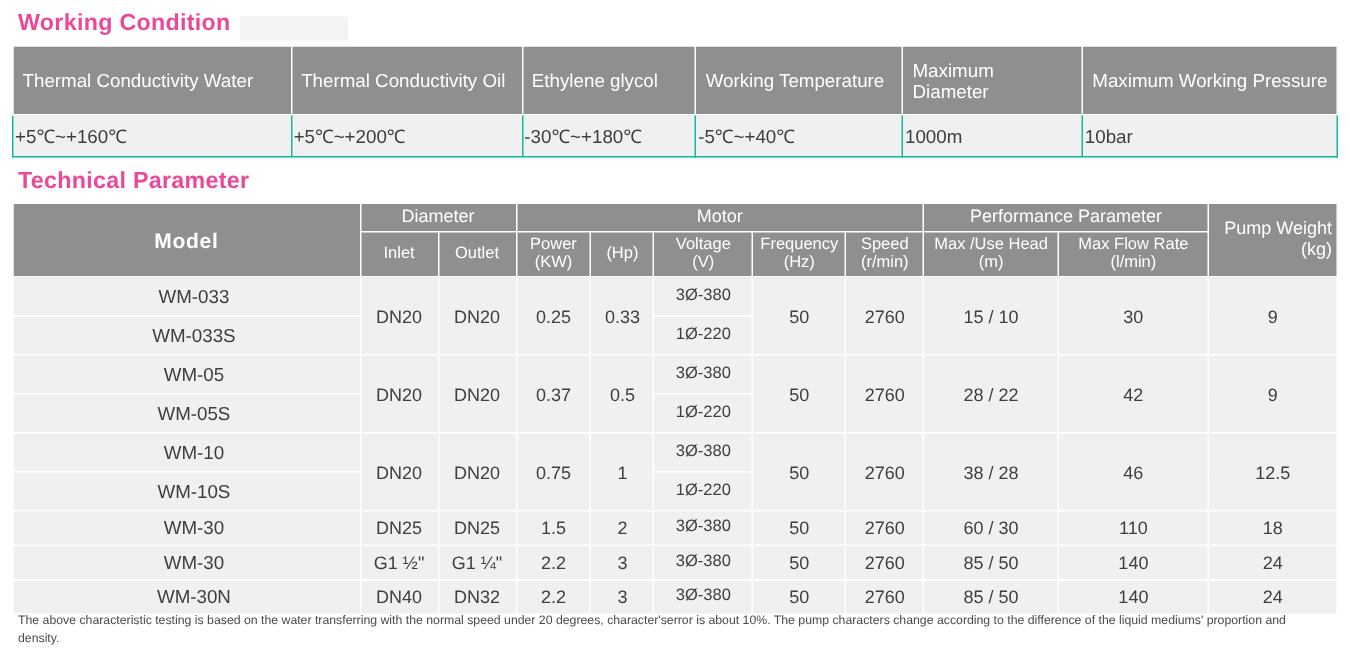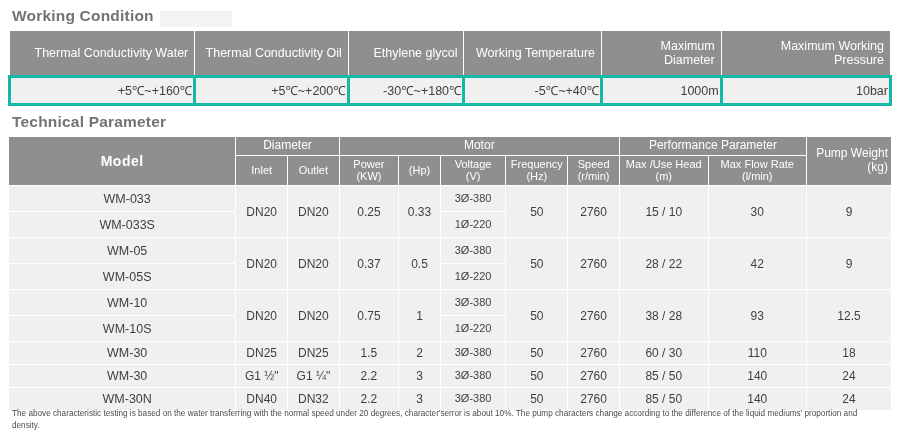--- a/index.html
+++ b/index.html
@@ -14,48 +14,48 @@
   .page {
     position: relative;
     width: 900px; height: 445px;
     padding: 0 8px;
   }
 
   
   .section-title {
     font-size: 15.5px;
     font-weight: bold;
-    color: #737373;
+    color: #ec4899;
     letter-spacing: .2px;
     margin: 7px 0 5px 4px;
   }
   .section-title.second { }
 
   
   table { border-collapse: collapse; width: 884px; }
 
   .wc-table td {
     border: 1px solid #ffffff;
-    text-align: right;
+    text-align: left;
     vertical-align: middle;
   }
   .wc-head td {
     background: #8f8f8f;
     color: #ffffff;
     font-size: 12.5px;
     height: 46px;
     padding: 0 6px;
     font-weight: normal;
   }
   .wc-body td {
     background: #f0f0f0;
     color: #3f3f3f;
     font-size: 12.5px;
     height: 28px;
-    border: 3px solid #14b8a6;
+    border: 1px solid #14b8a6;
   }
 
   
   .tp-table { width: 884px; }
   .tp-table td, .tp-table th {
     border: 1px solid #ffffff;
     text-align: center;
     vertical-align: middle;
     font-weight: normal;
   }
@@ -155,21 +155,21 @@
         <td class="group" colspan="5" style="width:272px">Motor</td>
         <td class="group" colspan="2" style="width:190px">Performance Parameter</td>
         <td class="tall" rowspan="2" style="width:86px">
           <span>Pump Weight</span><br>
           <span>(kg)</span>
         </td>
       </tr>
       <tr>
         <td style="width:52px">Inlet</td>
         <td style="width:52px">Outlet</td>
-        <td style="width:60px">
+        <td style="width:50px">
           <span>Power</span><br>
           <span>(KW)</span>
         </td>
         <td style="width:42px">(Hp)</td>
         <td style="width:66px">
           <span>Voltage</span><br>
           <span>(V)</span>
         </td>
         <td style="width:62px">
           <span>Frequency</span><br>
@@ -230,21 +230,21 @@
       <tr class="spaced">
         <td class="model">WM-10</td>
         <td rowspan="2">DN20</td>
         <td rowspan="2">DN20</td>
         <td rowspan="2">0.75</td>
         <td rowspan="2">1</td>
         <td class="volt">3Ø-380</td>
         <td rowspan="2">50</td>
         <td rowspan="2">2760</td>
         <td rowspan="2">38 / 28</td>
-        <td rowspan="2">93</td>
+        <td rowspan="2">46</td>
         <td rowspan="2">12.5</td>
       </tr>
       <tr class="spaced">
         <td class="model">WM-10S</td>
         <td class="volt">1Ø-220</td>
       </tr>
 
       <tr>
         <td class="model">WM-30</td>
         <td>DN25</td>

